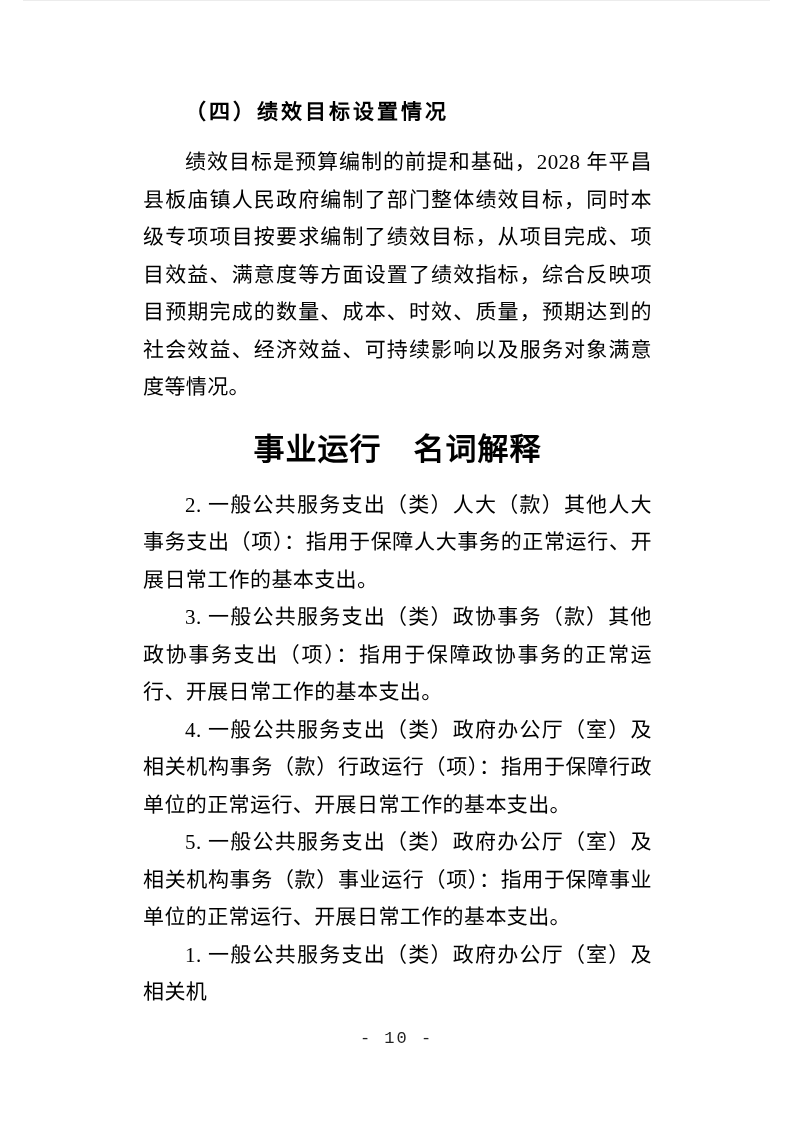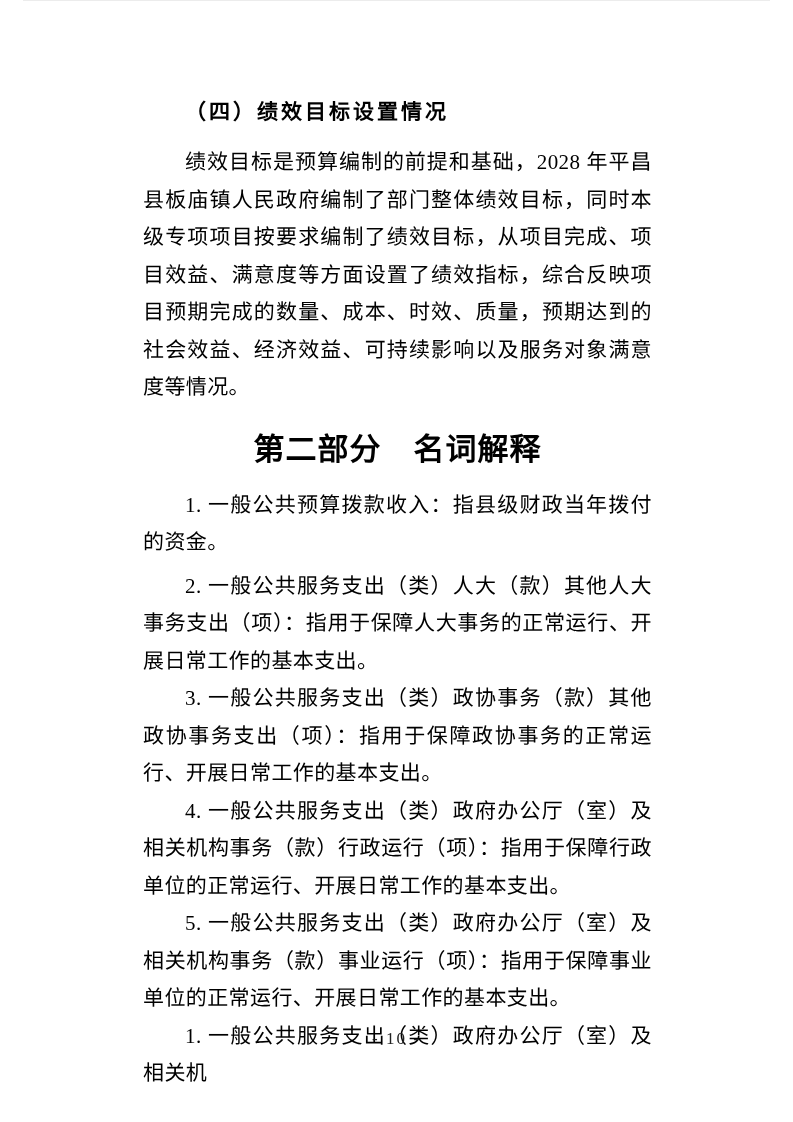--- a/index.html
+++ b/index.html
@@ -59,34 +59,34 @@
   .page-footer {
     position: absolute;
     left: 0;
     right: 0;
     top: 1026px;
     text-align: center;
     font-size: 17px;
     line-height: 24px;
     color: #222222;
     letter-spacing: 2px;
+    font-family: Liberation Mono, monospace;
   }
 </style>
 </head>
 <body>
 
 <div class="page">
 
   <h3 class="section-heading">（四）绩效目标设置情况</h3>
 
   <p class="body-para intro-para">绩效目标是预算编制的前提和基础，2028 年平昌县板庙镇人民政府编制了部门整体绩效目标，同时本级专项项目按要求编制了绩效目标，从项目完成、项目效益、满意度等方面设置了绩效指标，综合反映项目预期完成的数量、成本、时效、质量，预期达到的社会效益、经济效益、可持续影响以及服务对象满意度等情况。</p>
 
-  <h1 class="part-title">第二部分　名词解释</h1>
+  <h1 class="part-title">事业运行　名词解释</h1>
 
-  <p class="body-para term term-first">1. 一般公共预算拨款收入：指县级财政当年拨付的资金。</p>
 
   <p class="body-para term">2. 一般公共服务支出（类）人大（款）其他人大事务支出（项）：指用于保障人大事务的正常运行、开展日常工作的基本支出。</p>
 
   <p class="body-para term">3. 一般公共服务支出（类）政协事务（款）其他政协事务支出（项）：指用于保障政协事务的正常运行、开展日常工作的基本支出。</p>
 
   <p class="body-para term">4. 一般公共服务支出（类）政府办公厅（室）及相关机构事务（款）行政运行（项）：指用于保障行政单位的正常运行、开展日常工作的基本支出。</p>
 
   <p class="body-para term">5. 一般公共服务支出（类）政府办公厅（室）及相关机构事务（款）事业运行（项）：指用于保障事业单位的正常运行、开展日常工作的基本支出。</p>
 
   <p class="body-para term">1. 一般公共服务支出（类）政府办公厅（室）及相关机</p>

